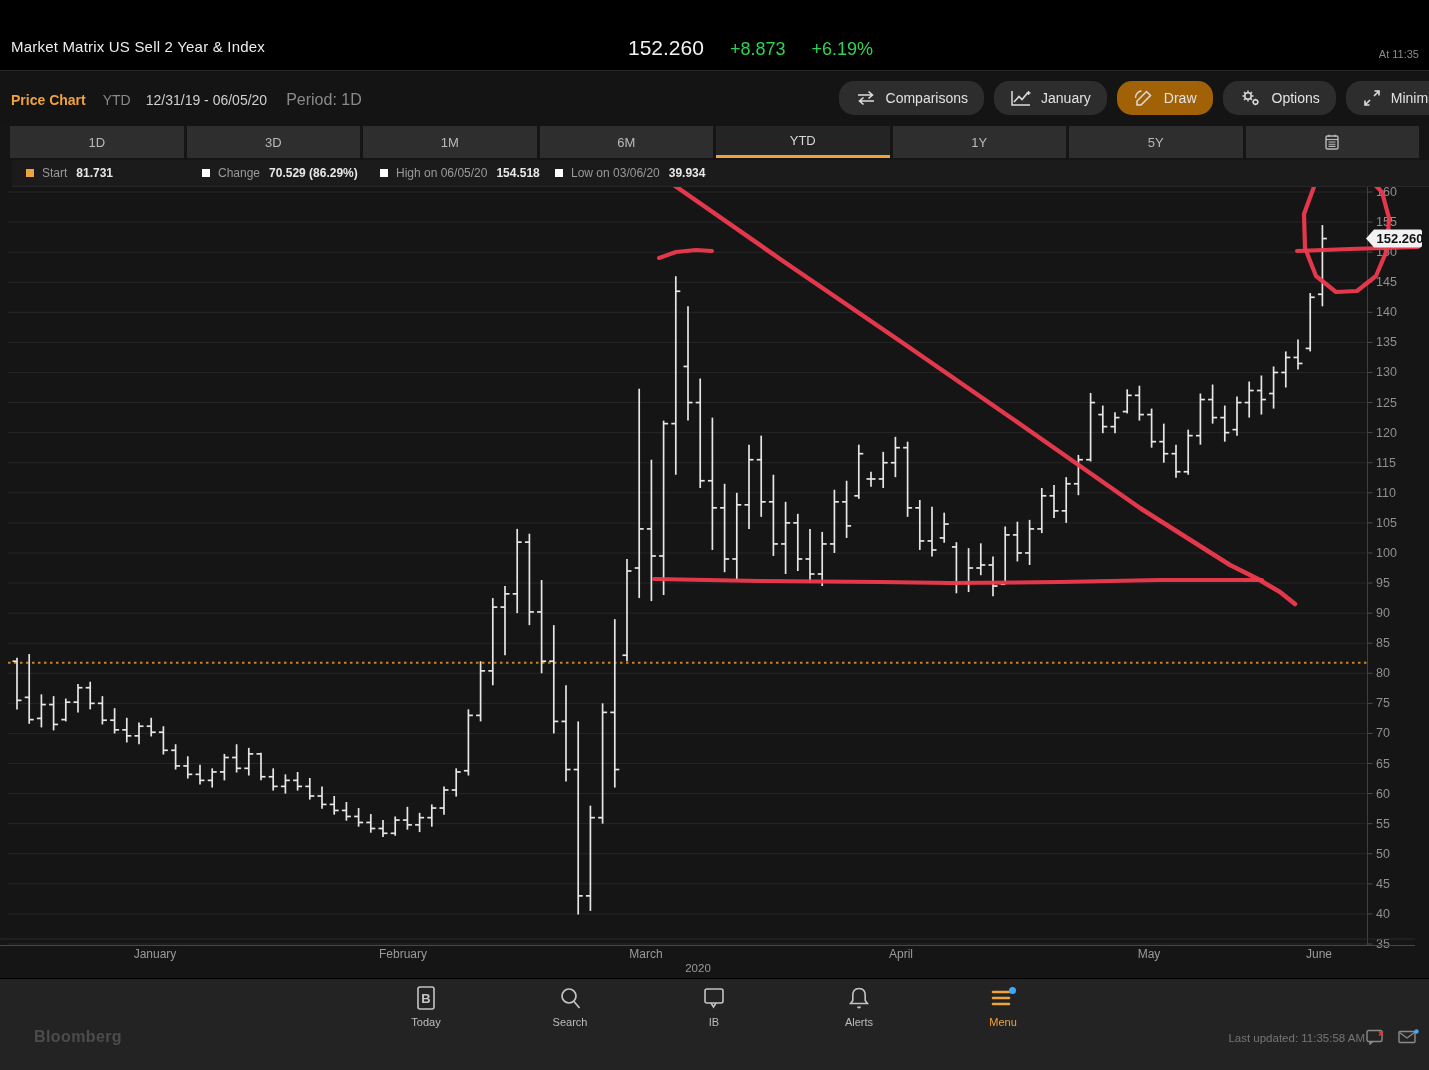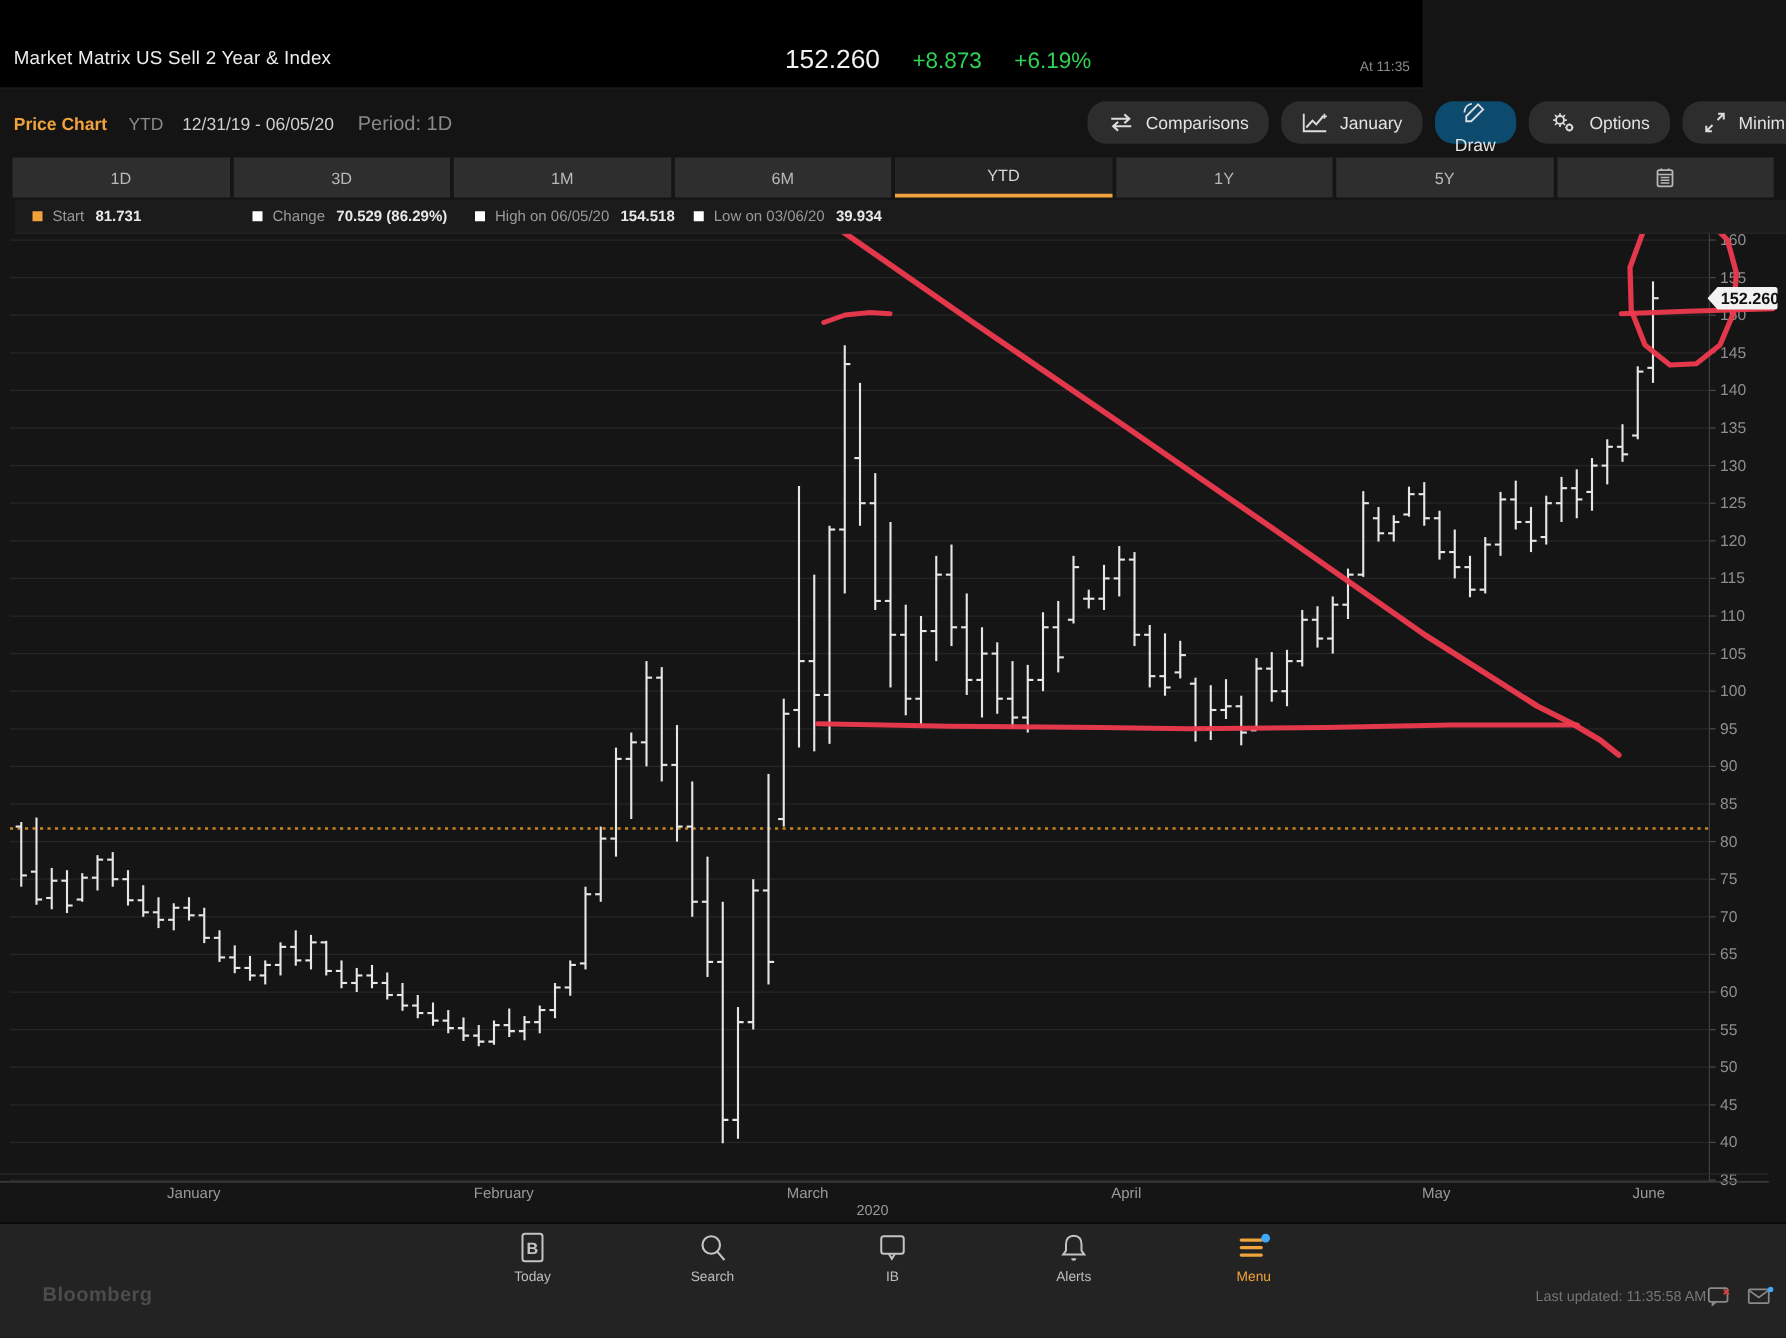--- a/index.html
+++ b/index.html
@@ -1,38 +1,38 @@
 <!DOCTYPE html>
 <html><head>
 <meta charset="utf-8">
 <style>
   html,body{margin:0;padding:0;background:#151515;width:1429px;height:1070px;overflow:hidden;
     font-family:"Liberation Sans",sans-serif;-webkit-font-smoothing:antialiased;}
   .abs{position:absolute;}
   #stage{position:relative;width:1429px;height:1070px;background:#151515;}
 
   
-  #topbar{left:0;top:0;width:1138px;height:70px;background:#000;border-bottom:1px solid #262626;}
+  #topbar{left:0;top:0;width:1429px;height:70px;background:#000;border-bottom:1px solid #262626;}
   #title{left:11px;top:38px;font-size:15px;color:#ececec;letter-spacing:.2px;}
   #price-cluster{left:628px;top:36px;display:flex;align-items:baseline;gap:26px;}
   #last-price{font-size:21px;color:#f2f2f2;}
   .green{font-size:18px;color:#2fd254;}
   #asof{right:10px;top:48px;font-size:11px;color:#8a8a8a;}
 
   
   #toolbar{left:0;top:71px;width:1429px;height:54px;background:#141414;padding-left:44px;}
   #toolbar-left{left:11px;top:20px;display:flex;align-items:baseline;}
   #chart-type{font-size:14px;font-weight:bold;color:#f0a33c;}
   #range-label{margin-left:17px;font-size:14px;color:#8a8a8a;}
   #date-range{margin-left:15px;font-size:14px;color:#cfcfcf;}
   #period-label{margin-left:19px;font-size:16px;color:#8a8a8a;}
   #toolbar-buttons{right:11px;top:10px;display:flex;gap:10px;}
   .tbtn{height:34px;background:#2d2d2d;border-radius:15px;display:flex;align-items:center;
         padding:0 16px;color:#e2e2e2;font-size:14px;gap:9px;cursor:default;}
-  .tbtn.lit{background:#0c4a6e;flex-direction:column;}
+  .tbtn.lit{background:#a16207;}
   .tbtn svg{display:block;}
 
   
   #tabrow{left:10px;top:126px;width:1409px;height:32px;display:flex;gap:3px;}
   .tab{flex:1;background:#2e2e2e;color:#b9b9b9;font-size:13px;display:flex;
        align-items:center;justify-content:center;}
   .tab.sel{background:#242424;border-bottom:3px solid #f0a33c;color:#d6d6d6;}
   .tab svg{display:block;}
 
   

